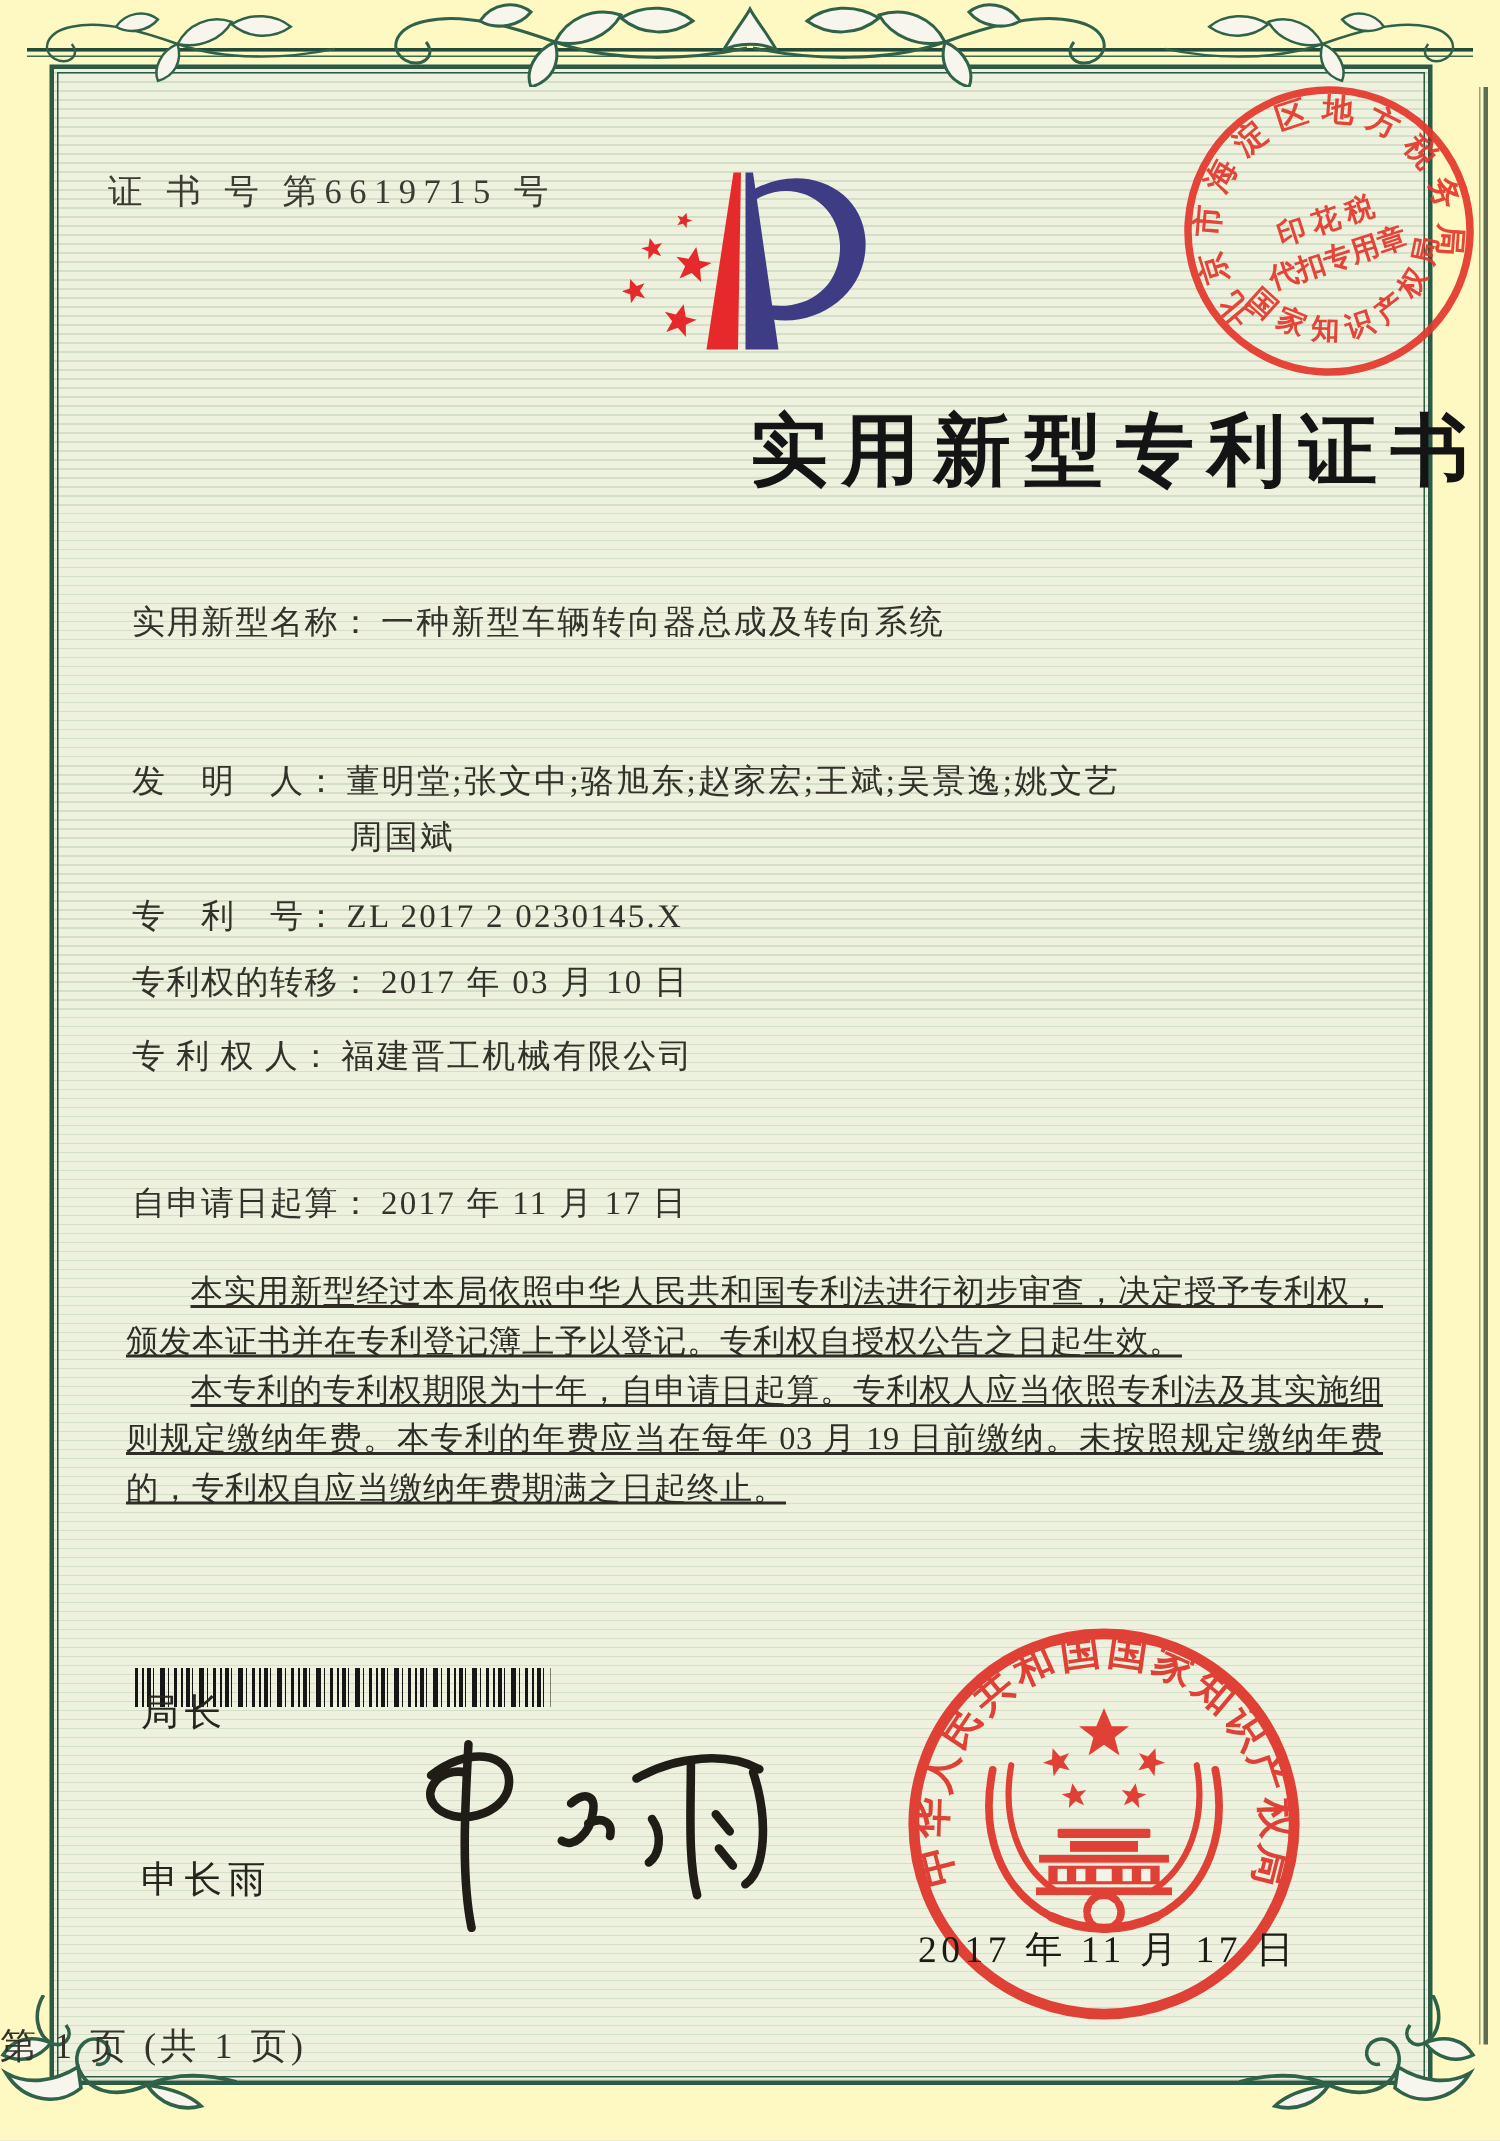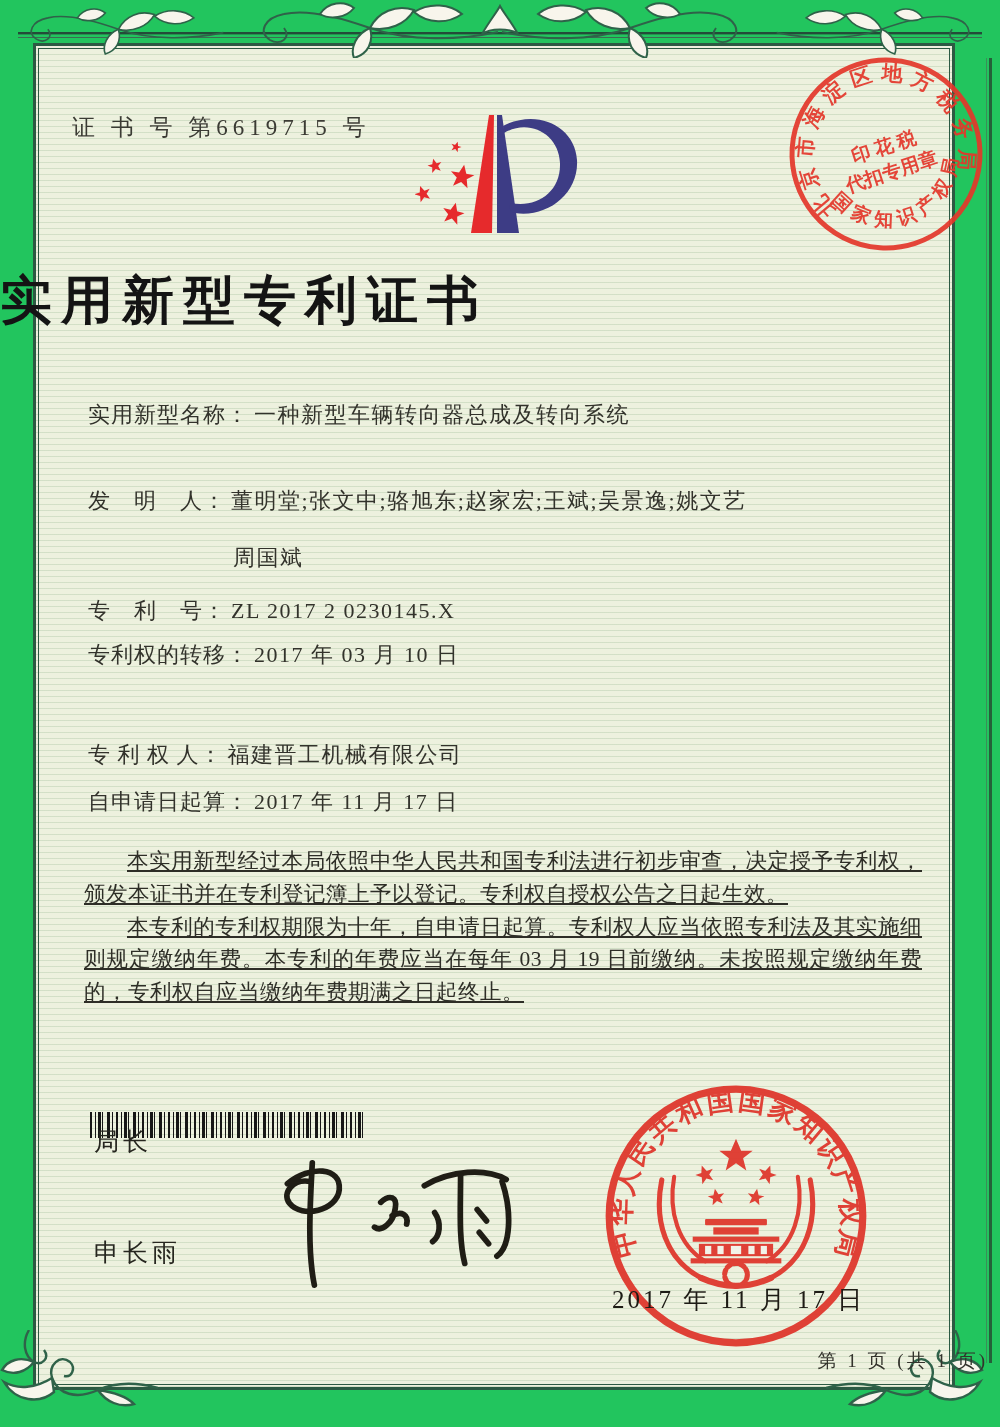--- a/index.html
+++ b/index.html
@@ -1,41 +1,41 @@
 <!DOCTYPE html>
 <html><head>
 <meta charset="utf-8">
 <style>
   html,body{margin:0;padding:0;background:#e8e4d8;}
   .page{
     position:relative;width:1000px;height:1427px;margin:0 auto;
-    background:#22c55e;overflow:hidden;
+    background:#fef9c3;overflow:hidden;
     font-family:"Liberation Serif","DejaVu Serif",serif;color:#2c2c26;
   }
   
   .frame{
     position:absolute;left:33px;top:43px;width:916px;height:1341px;
     border:3px solid #2c5a43;
     background:
       repeating-linear-gradient(0deg, rgba(118,162,116,0.22) 0 1px, rgba(0,0,0,0) 1px 6px),
       #edf1de;
   }
   .frame::after{content:"";position:absolute;inset:2px;border:1px solid #2c5a43;}
   .orn{position:absolute;pointer-events:none;}
   .scan-edge{position:absolute;right:8px;top:58px;width:3px;height:1305px;background:#263d2e;opacity:.75;}
   .scan-edge2{position:absolute;right:13px;top:58px;width:1px;height:1305px;background:#4c6b55;opacity:.6;}
 
   .cert-number{position:absolute;left:72px;top:112px;font-size:23px;letter-spacing:5px;color:#3b3b34;}
-  .doc-title{position:absolute;left:0;top:266px;width:988px;text-align:left;
+  .doc-title{position:absolute;left:0;top:266px;width:988px;text-align:right;
     font-size:52px;font-weight:bold;letter-spacing:9px;color:#141414;font-family:Liberation Mono, monospace;}
 
   .field{position:absolute;left:88px;font-size:22px;letter-spacing:1px;color:#32322b;white-space:nowrap;}
   .field .fvalue{margin-left:5px;letter-spacing:1.5px;}
-  .f0{top:400px}.f1{top:486px}.f1b{top:543px;left:228px}.f2{top:596px}
-  .f3{top:640px}.f4{top:740px}.f5{top:787px}
+  .f0{top:400px}.f1{top:506px}.f1b{top:543px;left:228px}.f2{top:596px}
+  .f3{top:640px}.f4{top:689px}.f5{top:787px}
 
   .body-text{position:absolute;left:84px;top:845px;width:838px;
     font-size:21.5px;line-height:32.8px;text-align:justify;color:#2e2e27;letter-spacing:.5px;text-decoration:underline;}
   .body-text p{margin:0;text-indent:2em;}
 
   .barcode{position:absolute;left:90px;top:1112px;width:277px;height:26px;
     background:repeating-linear-gradient(90deg,
       #161616 0 2px,rgba(0,0,0,0) 2px 5px,
       #161616 5px 6px,rgba(0,0,0,0) 6px 8px,
       #161616 8px 11px,rgba(0,0,0,0) 11px 12px,
@@ -46,22 +46,22 @@
   .director-title{position:absolute;left:94px;top:1125px;font-size:25px;letter-spacing:4px;
     font-family:"Liberation Sans","DejaVu Sans",sans-serif;color:#26261f;}
   .director-name{position:absolute;left:94px;top:1236px;font-size:25px;letter-spacing:4px;
     font-family:"Liberation Sans","DejaVu Sans",sans-serif;color:#26261f;}
   .signature{position:absolute;left:248px;top:1148px;width:280px;height:150px;}
 
   .tax-stamp{position:absolute;left:786px;top:54px;width:200px;height:200px;transform:rotate(-18deg);opacity:.92;}
   .main-seal{position:absolute;left:602px;top:1082px;width:268px;height:268px;opacity:.93;}
   .seal-date{position:absolute;left:612px;top:1283px;font-size:25px;letter-spacing:3px;color:#1d1b15;white-space:nowrap;}
 
-  .page-footer{position:absolute;left:0;top:1348px;width:988px;text-align:right;
-    font-size:19px;letter-spacing:3px;color:#33332c;}
+  .page-footer{position:absolute;left:0;top:1348px;width:988px;text-align:left;
+    font-size:24px;letter-spacing:3px;color:#33332c;}
 </style>
 </head>
 <body>
 
 <div class="page">
 
   <div class="frame"></div>
 
   <svg class="orn" style="left:0;top:0;width:1000px;height:58px" viewBox="0 0 1000 58">
     <defs>

